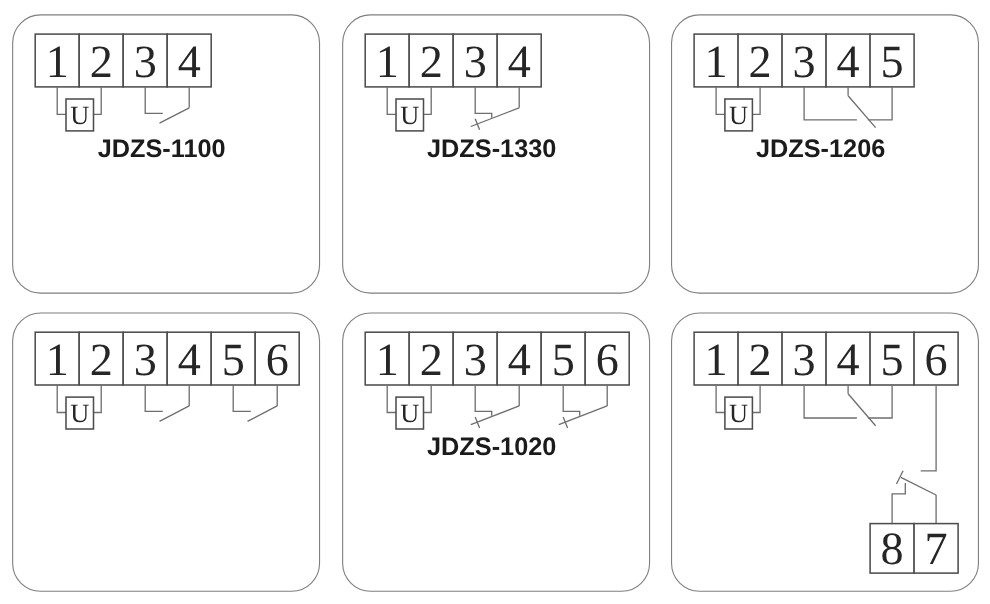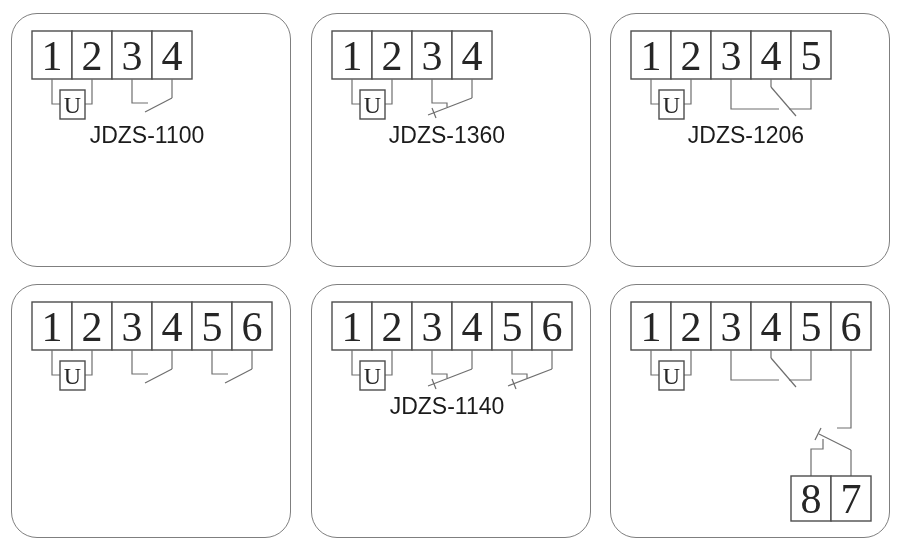--- a/index.html
+++ b/index.html
@@ -1,21 +1,21 @@
 <!DOCTYPE html>
 <html><head>
 <meta charset="utf-8">
 <style>
   html,body{margin:0;padding:0;background:#ffffff;}
   .board{position:relative;width:900px;height:549px;background:#ffffff;overflow:hidden;
          font-family:"Liberation Sans",sans-serif;}
   .panel{position:absolute;width:278px;height:252px;border:1.5px solid #7f7f7f;border-radius:26px;background:#ffffff;}
   .panel svg{position:absolute;left:0;top:0;}
   .model-label{position:absolute;left:0;top:108px;width:270px;text-align:center;
-               font-family:"Liberation Sans",sans-serif;font-size:23px;font-weight:normal;
+               font-family:"Liberation Sans",sans-serif;font-size:23px;font-weight:bold;
                color:#1b1b1b;letter-spacing:0px;}
   
   .p0{left:11px;top:13px;}  .p1{left:311px;top:13px;}  .p2{left:610px;top:13px;}
   .p3{left:11px;top:284px;} .p4{left:311px;top:284px;} .p5{left:610px;top:284px;}
 </style>
 </head>
 <body>
 
 <div class="board">
   <div class="panel p0">
@@ -50,21 +50,21 @@
         <text x="160" y="56" text-anchor="middle" fill="#262626" font-family="&quot;Liberation Serif&quot;,serif" font-size="42">4</text>
         <polyline points="40,65 40,90 48,90" stroke="#6e6e6e" stroke-width="1.2" fill="none"></polyline>
         <polyline points="80,65 80,90 73,90" stroke="#6e6e6e" stroke-width="1.2" fill="none"></polyline>
         <rect x="48" y="76" width="25" height="29" fill="#ffffff" stroke="#4d4d4d" stroke-width="1.4"></rect>
         <text x="60.5" y="99" text-anchor="middle" fill="#262626" font-family="&quot;Liberation Serif&quot;,serif" font-size="24">U</text>
         <polyline points="120,65 120,89 135,89 135,93" stroke="#6e6e6e" stroke-width="1.2" fill="none"></polyline>
         <polyline points="160,65 160,84" stroke="#6e6e6e" stroke-width="1.2" fill="none"></polyline>
         <polyline points="160,84 116,101" stroke="#6e6e6e" stroke-width="1.2" fill="none"></polyline>
         <polyline points="120,94 124,104" stroke="#6e6e6e" stroke-width="1.2" fill="none"></polyline>
       </svg>
-    <div class="model-label">JDZS-1360</div>
+    <div class="model-label">JDZS-1330</div>
   </div>
   <div class="panel p2">
     <svg width="278" height="252" viewBox="0 0 278 252">
         <rect x="20" y="17" width="40" height="48" fill="#ffffff" stroke="#4d4d4d" stroke-width="1.4"></rect>
         <text x="40" y="56" text-anchor="middle" fill="#262626" font-family="&quot;Liberation Serif&quot;,serif" font-size="42">1</text>
         <rect x="60" y="17" width="40" height="48" fill="#ffffff" stroke="#4d4d4d" stroke-width="1.4"></rect>
         <text x="80" y="56" text-anchor="middle" fill="#262626" font-family="&quot;Liberation Serif&quot;,serif" font-size="42">2</text>
         <rect x="100" y="17" width="40" height="48" fill="#ffffff" stroke="#4d4d4d" stroke-width="1.4"></rect>
         <text x="120" y="56" text-anchor="middle" fill="#262626" font-family="&quot;Liberation Serif&quot;,serif" font-size="42">3</text>
         <rect x="140" y="17" width="40" height="48" fill="#ffffff" stroke="#4d4d4d" stroke-width="1.4"></rect>
@@ -128,21 +128,21 @@
         <text x="60.5" y="99" text-anchor="middle" fill="#262626" font-family="&quot;Liberation Serif&quot;,serif" font-size="24">U</text>
         <polyline points="120,65 120,89 135,89 135,93" stroke="#6e6e6e" stroke-width="1.2" fill="none"></polyline>
         <polyline points="160,65 160,84" stroke="#6e6e6e" stroke-width="1.2" fill="none"></polyline>
         <polyline points="160,84 116,101" stroke="#6e6e6e" stroke-width="1.2" fill="none"></polyline>
         <polyline points="120,94 124,104" stroke="#6e6e6e" stroke-width="1.2" fill="none"></polyline>
         <polyline points="200,65 200,89 215,89 215,93" stroke="#6e6e6e" stroke-width="1.2" fill="none"></polyline>
         <polyline points="240,65 240,84" stroke="#6e6e6e" stroke-width="1.2" fill="none"></polyline>
         <polyline points="240,84 196,101" stroke="#6e6e6e" stroke-width="1.2" fill="none"></polyline>
         <polyline points="200,94 204,104" stroke="#6e6e6e" stroke-width="1.2" fill="none"></polyline>
       </svg>
-    <div class="model-label">JDZS-1140</div>
+    <div class="model-label">JDZS-1020</div>
   </div>
   <div class="panel p5">
     <svg width="278" height="252" viewBox="0 0 278 252">
         <rect x="20" y="17" width="40" height="48" fill="#ffffff" stroke="#4d4d4d" stroke-width="1.4"></rect>
         <text x="40" y="56" text-anchor="middle" fill="#262626" font-family="&quot;Liberation Serif&quot;,serif" font-size="42">1</text>
         <rect x="60" y="17" width="40" height="48" fill="#ffffff" stroke="#4d4d4d" stroke-width="1.4"></rect>
         <text x="80" y="56" text-anchor="middle" fill="#262626" font-family="&quot;Liberation Serif&quot;,serif" font-size="42">2</text>
         <rect x="100" y="17" width="40" height="48" fill="#ffffff" stroke="#4d4d4d" stroke-width="1.4"></rect>
         <text x="120" y="56" text-anchor="middle" fill="#262626" font-family="&quot;Liberation Serif&quot;,serif" font-size="42">3</text>
         <rect x="140" y="17" width="40" height="48" fill="#ffffff" stroke="#4d4d4d" stroke-width="1.4"></rect>

